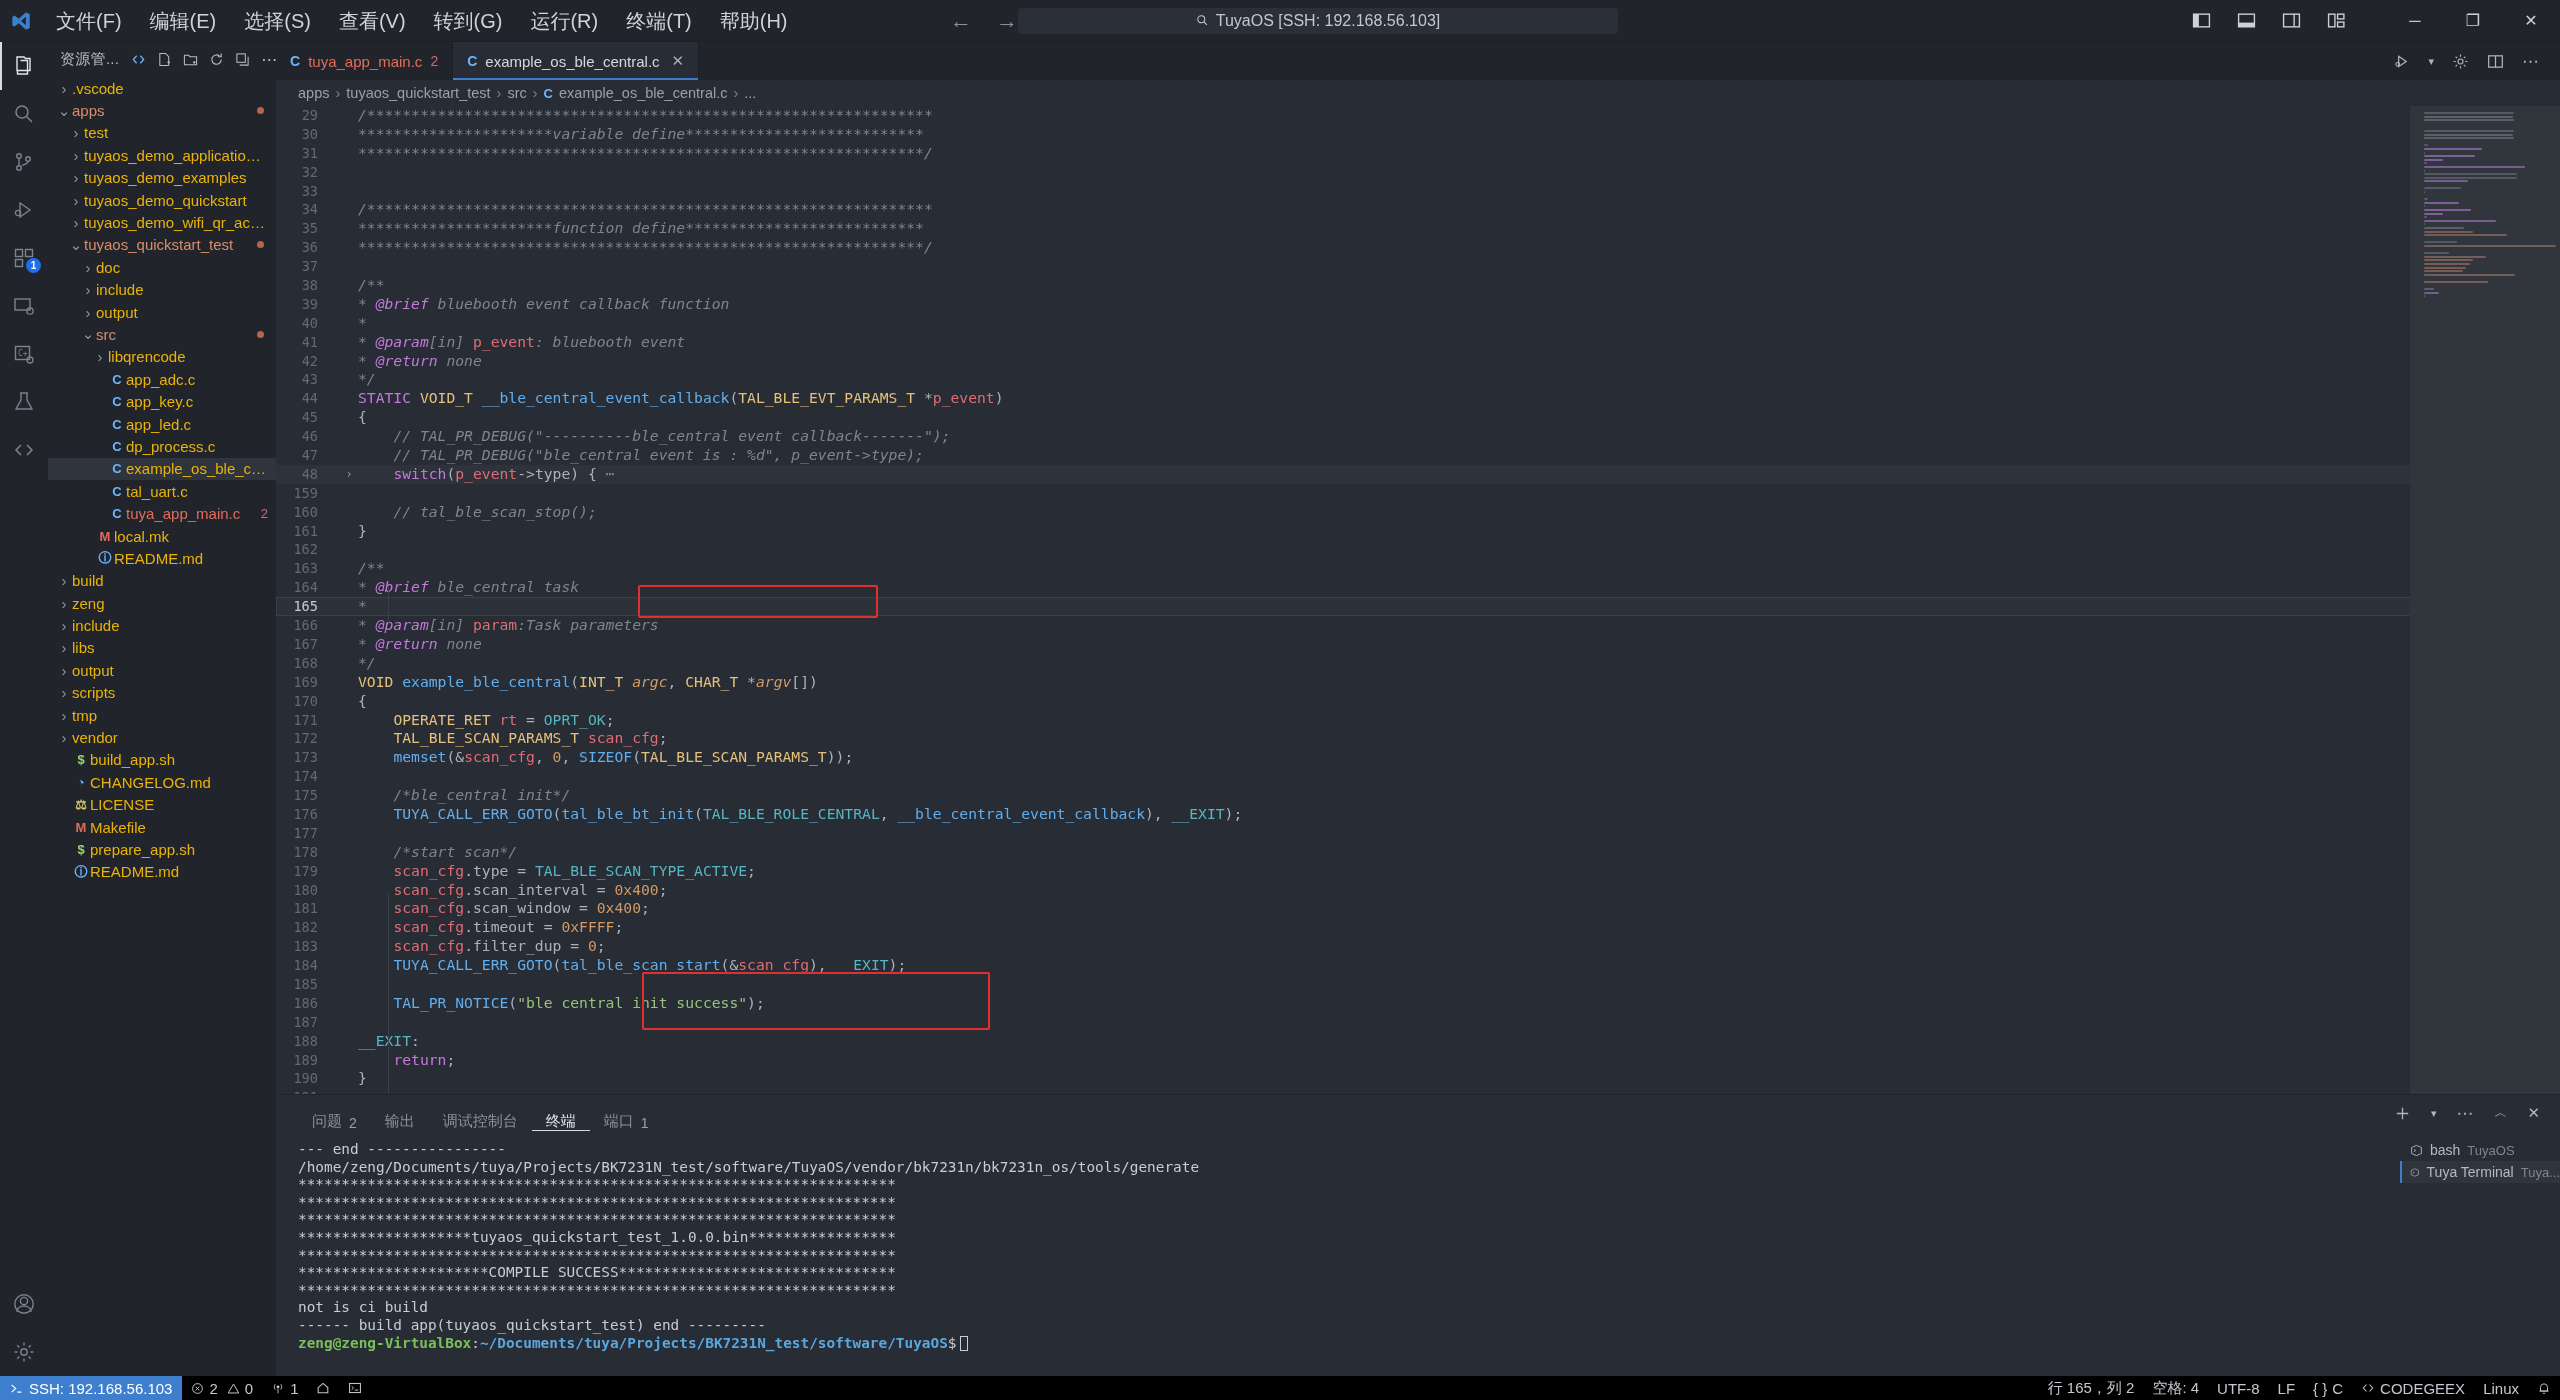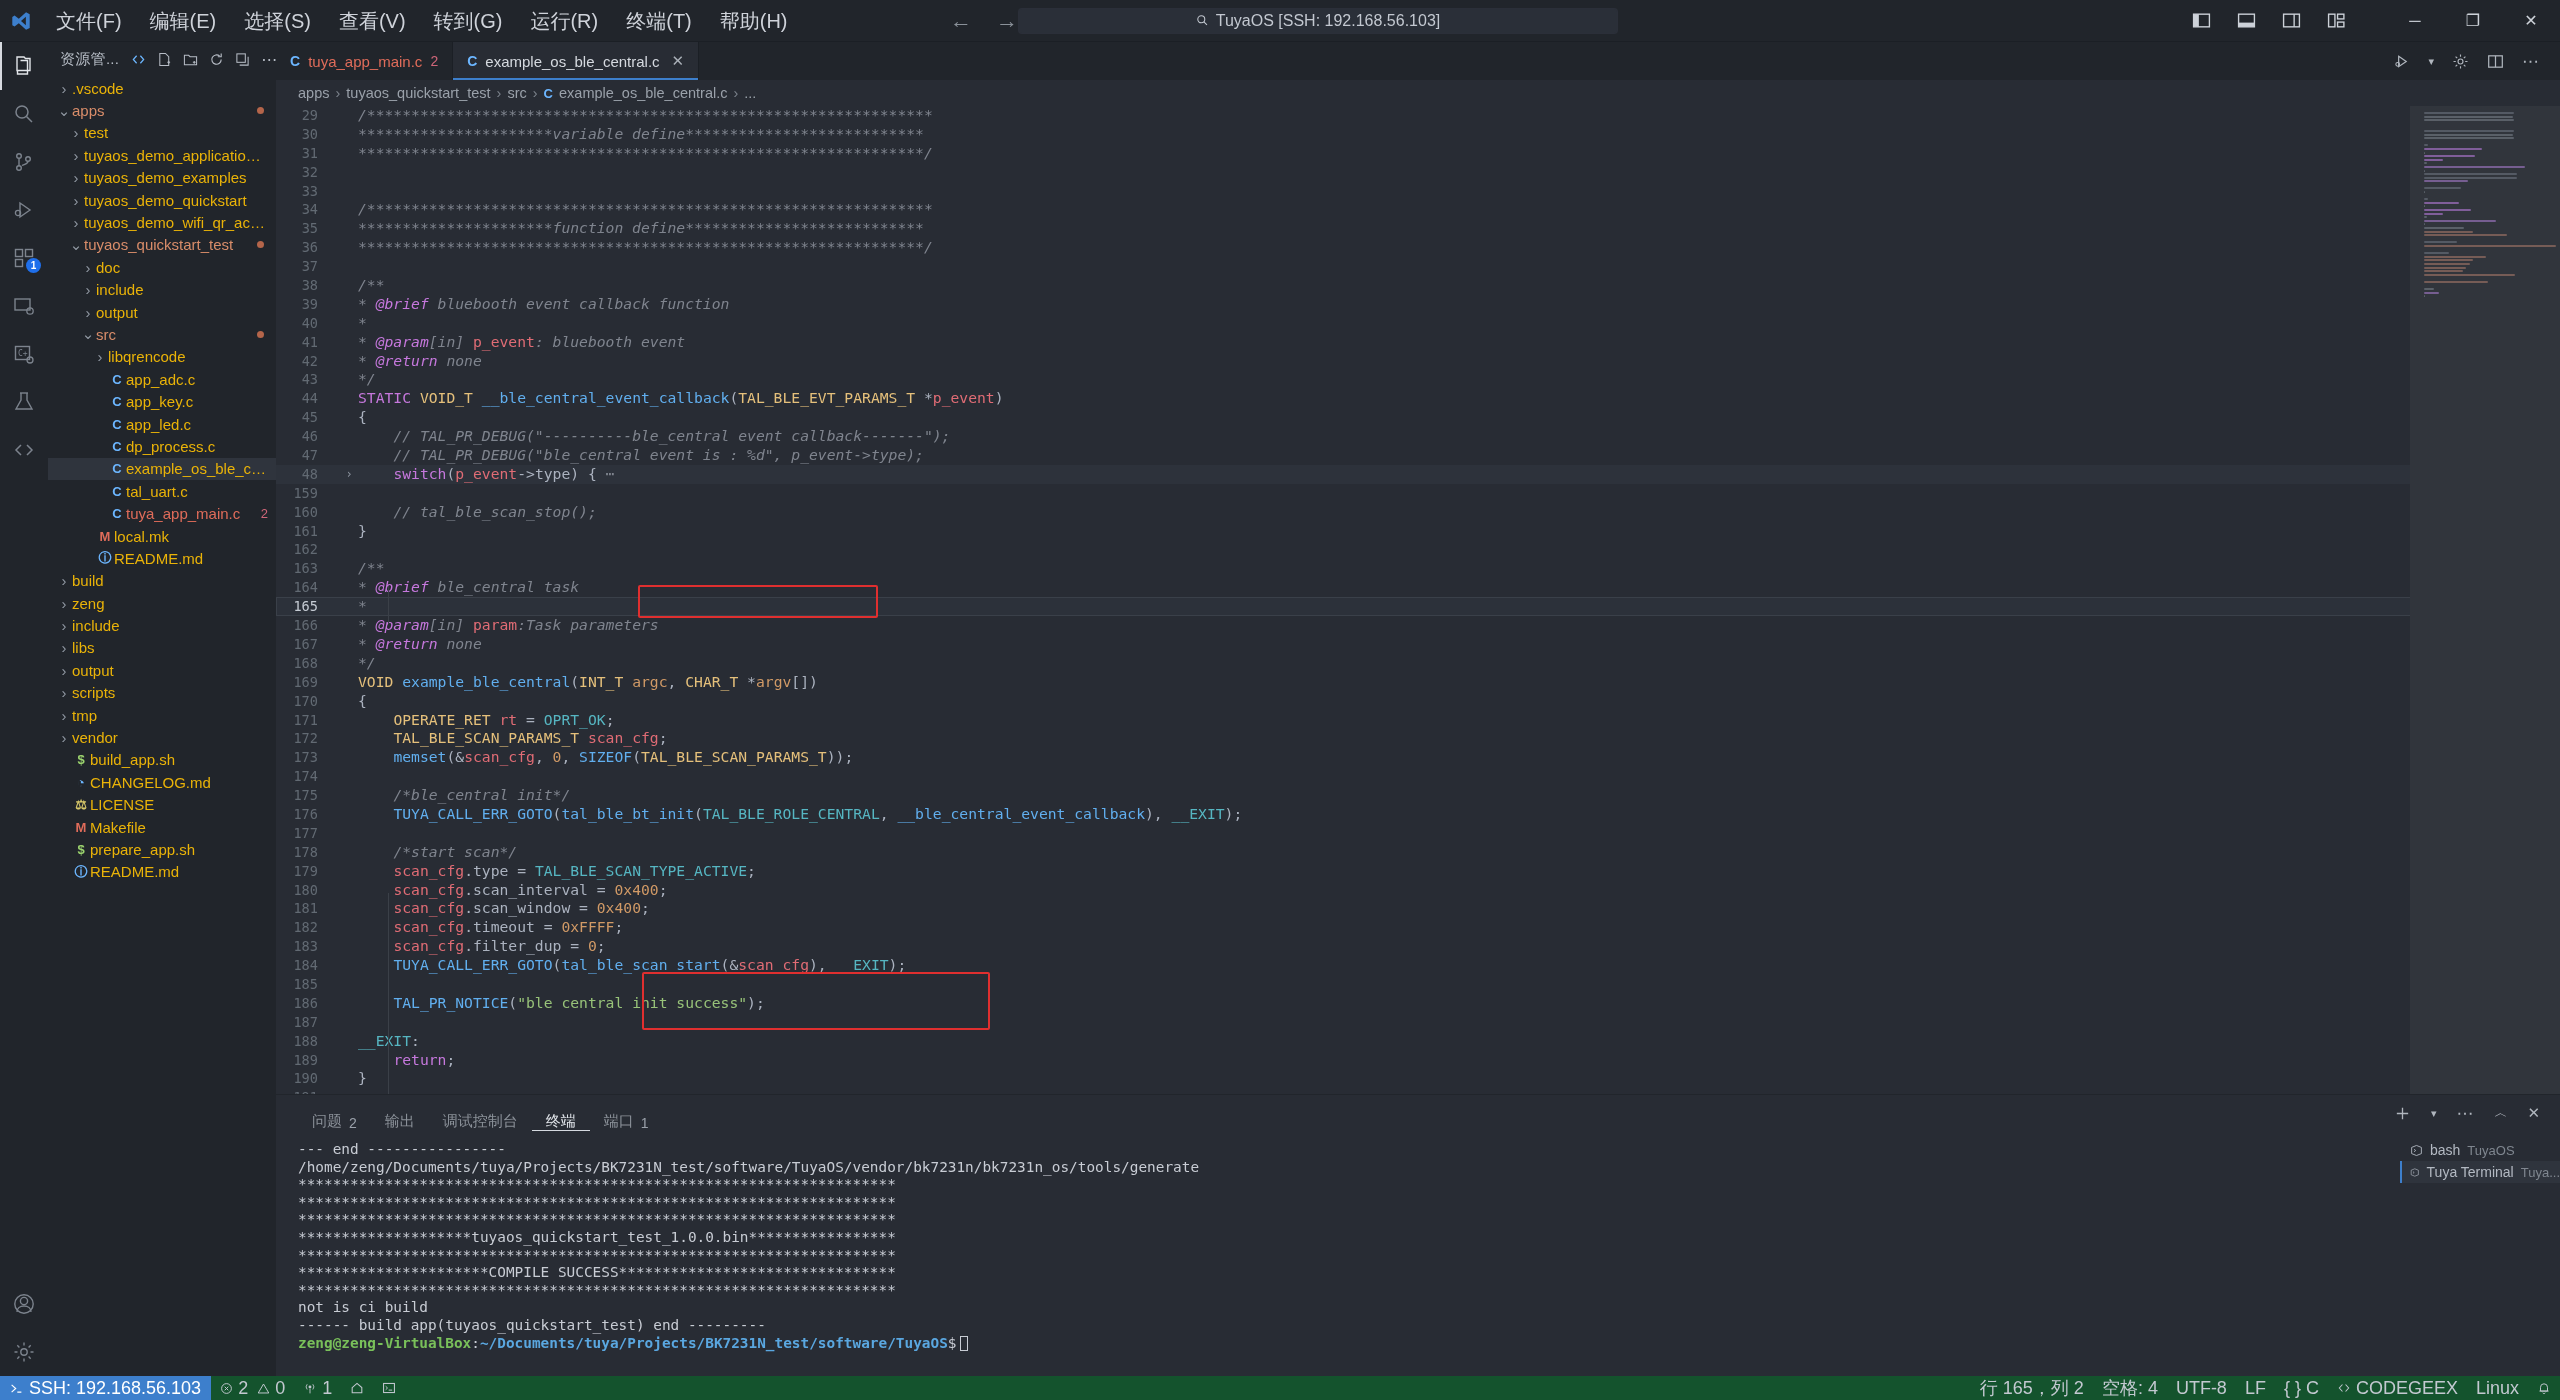--- a/index.html
+++ b/index.html
@@ -113,21 +113,21 @@
   .c-doc { color: #7f848e; font-style: italic; }
   .c-tag { color: #c678dd; font-style: italic; margin-top: 44px; }
   .c-kw  { color: #c678dd; }
   .c-typ { color: #e5c07b; }
   .c-fn  { color: #61afef; }
   .c-var { color: #e06c75; }
   .c-str { color: #98c379; }
   .c-num { color: #d19a66; }
   .c-pun { color: #abb2bf; }
   .c-cst { color: #56b6c2; text-align: right; }
-  .c-par { color: #d19a66; }
+  .c-par { color: #d19a66; font-style: italic; }
 
   .indent-guide { position: absolute; width: 1px; background: #3b4048; top: 0; bottom: 0; }
 
   .annot { position: absolute; border: 2px solid #e02f2f; border-radius: 2px; pointer-events: none; }
 
   .minimap { position: absolute; top: 0; right: 0; width: 150px; bottom: 0; background: #282c34; }
   .mm-line { height: 2px; margin-bottom: 1.6px; border-radius: 1px; }
   .mm-slider { position:absolute; left:0; right:0; background: rgba(255,255,255,0.045); }
 
   
@@ -148,22 +148,22 @@
   .cursor-block { display: inline-block; width: 8px; height: 15px; border: 1px solid #c8ccd4; vertical-align: -3px; margin-left: 4px; }
   .term-side {
     width: 160px; flex: 0 0 160px; padding-top: 8px; font-size: 14px; color: #b3b9c2;
   }
   .tsrow { height: 22px; display: flex; align-items: center; gap: 7px; padding-left: 10px; white-space: nowrap; overflow: hidden; }
   .tsrow.sel { background: #2f343d; box-shadow: inset 2px 0 0 #3d7fcc; }
   .tsrow .tdesc { color: #7f868f; font-size: 13px; }
 
   
   .statusbar {
-    height: 24px; flex: 0 0 24px; background: #14532d; display: flex; align-items: center;
-    font-size: 18px; color: #c3c8d0;
+    height: 24px; flex: 0 0 24px; background: #000000; display: flex; align-items: center;
+    font-size: 15px; color: #c3c8d0;
   }
   .sbadge { background: #3d7fcc; color: #fff; height: 24px; display: flex; align-items: center; gap: 6px; padding: 0 10px; }
   .sitem { display: flex; align-items: center; gap: 5px; padding: 0 9px; height: 24px; }
   .status-right { margin-left: auto; display: flex; align-items: center; }
 </style>
 </head>
 <body>
 
 <div class="app">
 

